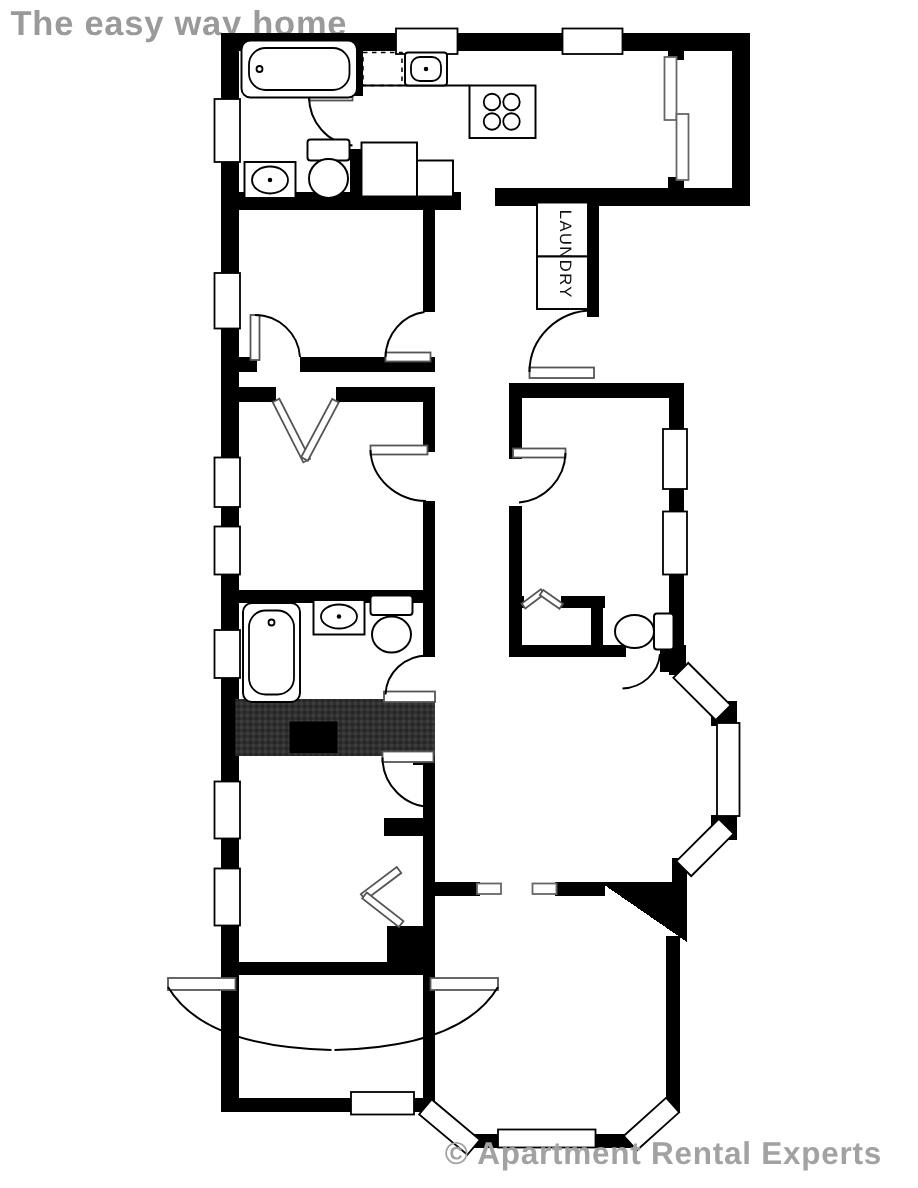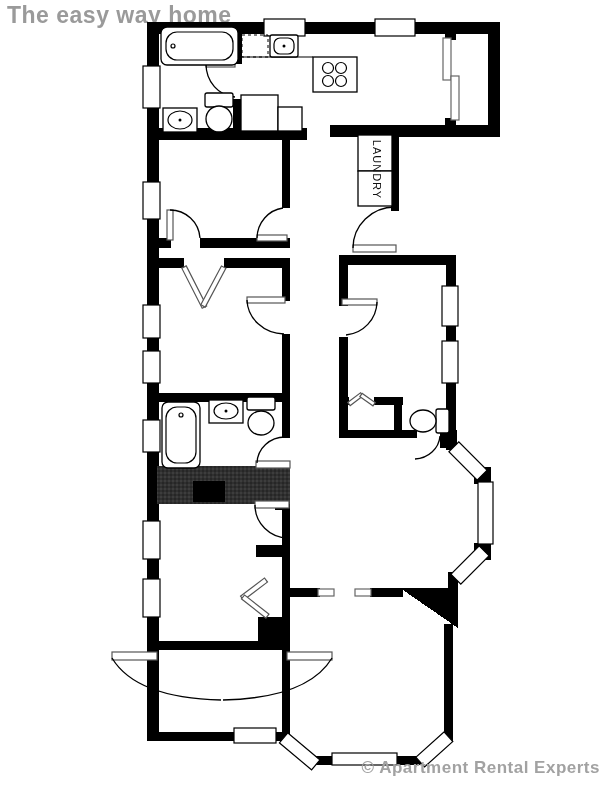--- a/index.html
+++ b/index.html
@@ -1,20 +1,20 @@
 <!DOCTYPE html>
 <html><head>
 <meta charset="utf-8">
 <style>
   html,body{margin:0;padding:0;background:#ffffff;}
   .canvas{position:relative;width:612px;height:792px;background:#ffffff;overflow:hidden;
           font-family:"Liberation Sans", sans-serif;}
   .plan-title{position:absolute;left:7px;top:2px;font-size:23px;font-weight:bold;
               color:#9a9a9a;letter-spacing:0.5px;}
-  .watermark{position:absolute;right:12px;top:758px;font-size:17px;font-weight:bold;
+  .watermark{position:absolute;right:24px;top:758px;font-size:21px;font-weight:bold;
              color:#a2a2a2;letter-spacing:0.5px;white-space:nowrap;}
   .laundry-label{position:absolute;left:340px;top:162px;width:70px;height:15px;
                  transform:rotate(90deg);transform-origin:center;
                  font-size:11px;color:#111;text-align:center;letter-spacing:1px;}
   svg{position:absolute;left:0;top:0;}
   .wall{fill:#000000;}
   .win{fill:#ffffff;stroke:#000000;stroke-width:1.2;}
   .sill{fill:#ffffff;stroke:#666666;stroke-width:1.2;}
   .leaf{fill:#ffffff;stroke:#555555;stroke-width:1.2;}
   .arc{fill:none;stroke:#000000;stroke-width:1.3;}

